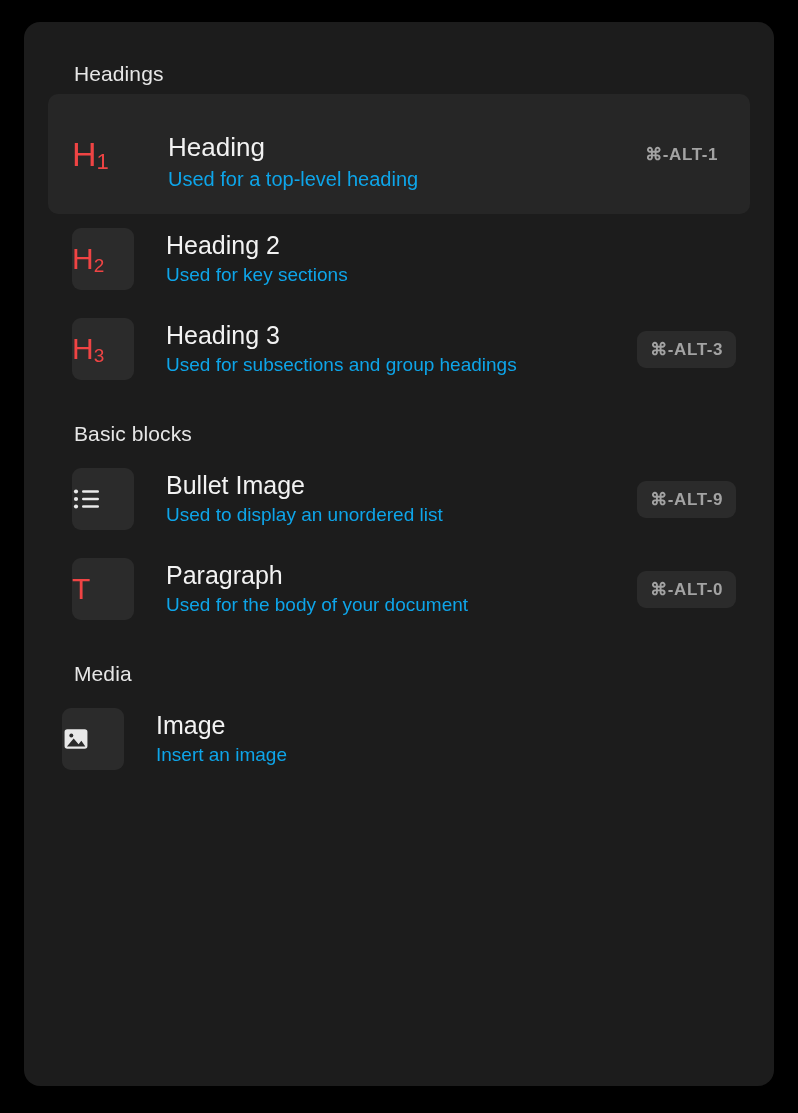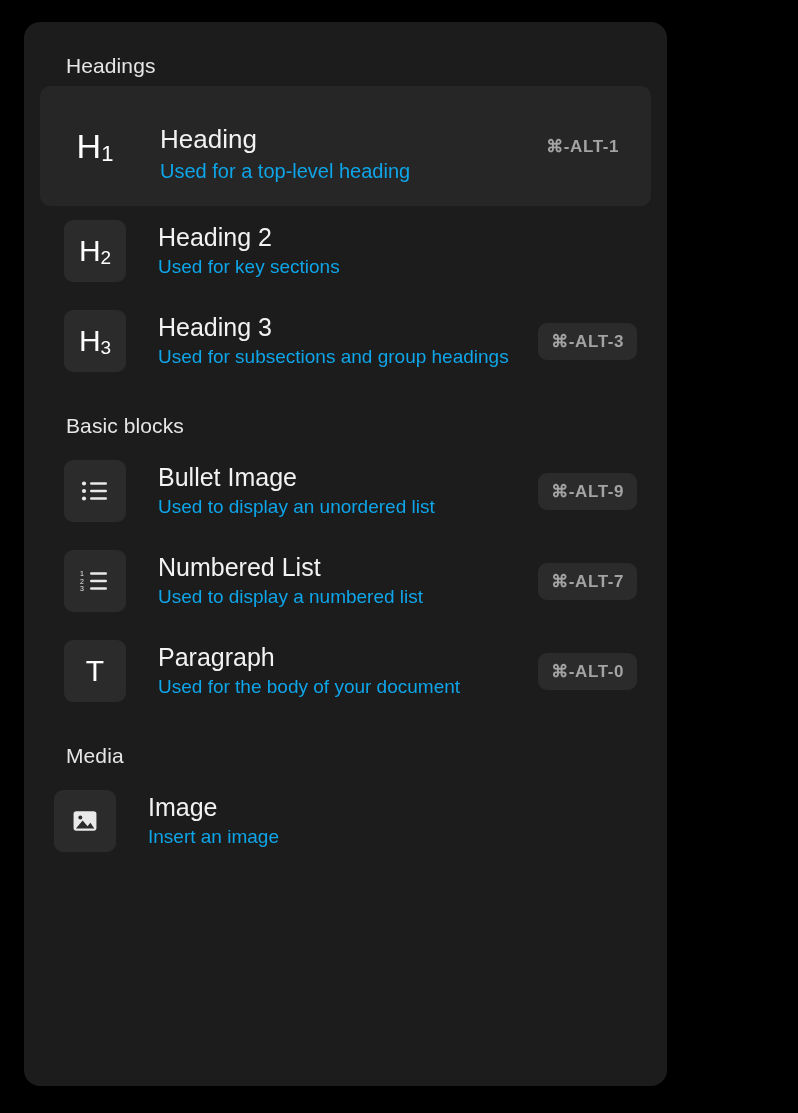--- a/index.html
+++ b/index.html
@@ -11,26 +11,26 @@
     overflow: hidden;
   }
   body {
     font-family: "Liberation Sans", sans-serif;
     -webkit-font-smoothing: antialiased;
   }
   .menu-panel {
     position: absolute;
     left: 24px;
     top: 22px;
-    width: 643px;
+    width: 750px;
     height: 1064px;
     background: #1c1c1c;
     border-radius: 16px;
     box-sizing: border-box;
-    padding: 4px;
+    padding: 12px;
     overflow: hidden;
   }
   .section-label {
     color: #e6e6e6;
     font-size: 21px;
     padding: 28px 0 8px 38px;
     letter-spacing: 0.1px;
   }
   .group {
     padding: 0 12px;
@@ -48,23 +48,22 @@
     background: #262626;
     height: 120px;
   }
   .icon-box {
     width: 62px;
     height: 62px;
     border-radius: 9px;
     background: #2b2b2b;
     display: flex;
     align-items: center;
-    justify-content: center;
     flex: 0 0 62px;
-    color: #ffffff;
+    color: #ef4444;
   }
   .item.selected .icon-box {
     background: transparent;
   }
   .icon-box .htext {
     font-size: 30px;
     font-weight: 400;
     letter-spacing: 0px;
     line-height: 1;
   }
@@ -178,37 +177,20 @@
           <rect x="10" y="18.3" width="17" height="2.4" rx="1.2" fill="#e9e9e9"></rect>
         </svg>
       </div>
       <div class="texts">
         <div class="title">Bullet Image</div>
         <div class="subtitle">Used to display an unordered list</div>
       </div>
       <div class="shortcut">⌘-ALT-9</div>
     </div>
 
-    <div class="item">
-      <div class="icon-box">
-        <svg width="30" height="24" viewBox="0 0 30 24" fill="none">
-          <text x="0" y="7" font-family="Liberation Sans, sans-serif" font-size="7" fill="#e9e9e9">1</text>
-          <text x="0" y="14.5" font-family="Liberation Sans, sans-serif" font-size="7" fill="#e9e9e9">2</text>
-          <text x="0" y="22" font-family="Liberation Sans, sans-serif" font-size="7" fill="#e9e9e9">3</text>
-          <rect x="10" y="3.3" width="17" height="2.4" rx="1.2" fill="#e9e9e9"></rect>
-          <rect x="10" y="10.8" width="17" height="2.4" rx="1.2" fill="#e9e9e9"></rect>
-          <rect x="10" y="18.3" width="17" height="2.4" rx="1.2" fill="#e9e9e9"></rect>
-        </svg>
-      </div>
-      <div class="texts">
-        <div class="title">Numbered List</div>
-        <div class="subtitle">Used to display a numbered list</div>
-      </div>
-      <div class="shortcut">⌘-ALT-7</div>
-    </div>
 
     <div class="item">
       <div class="icon-box">
         <span class="htext">T</span>
       </div>
       <div class="texts">
         <div class="title">Paragraph</div>
         <div class="subtitle">Used for the body of your document</div>
       </div>
       <div class="shortcut">⌘-ALT-0</div>

